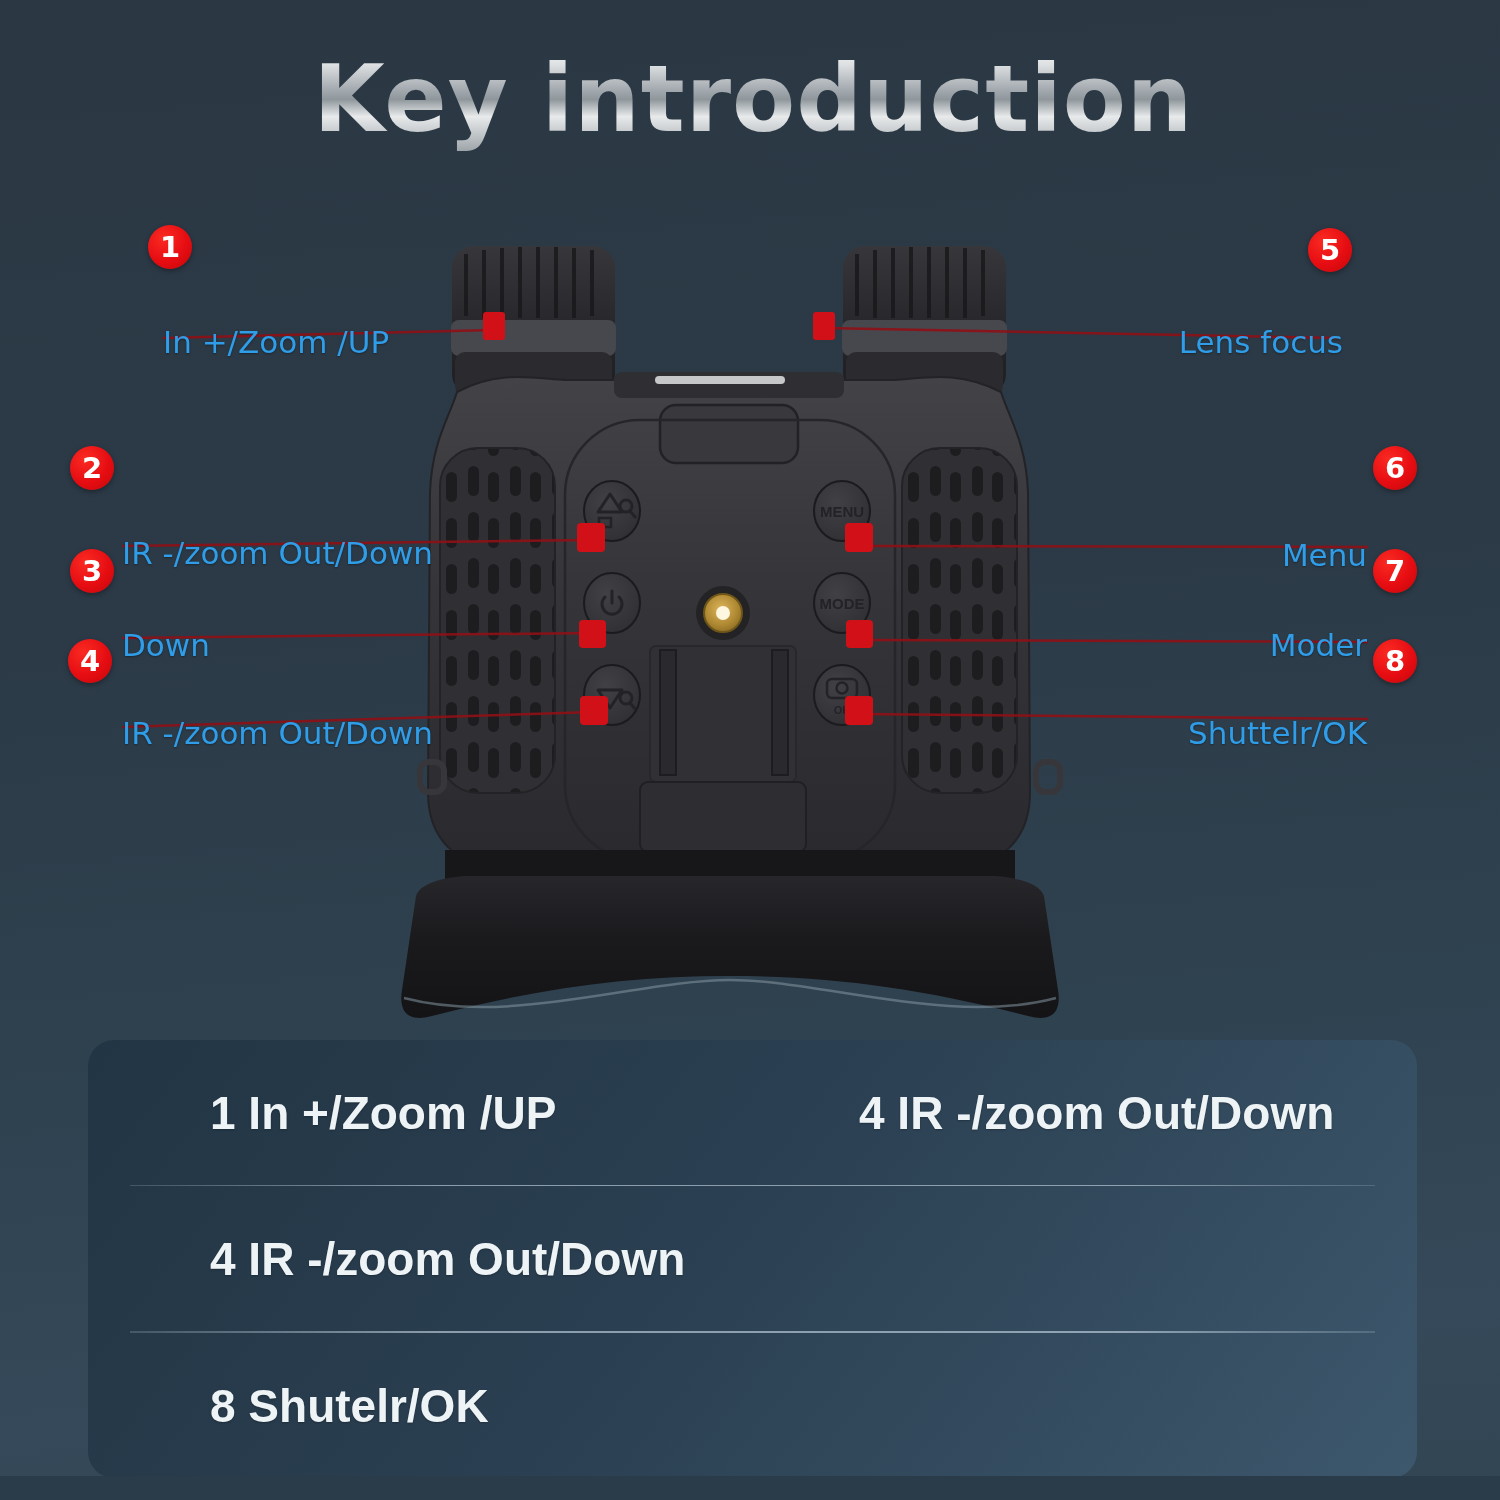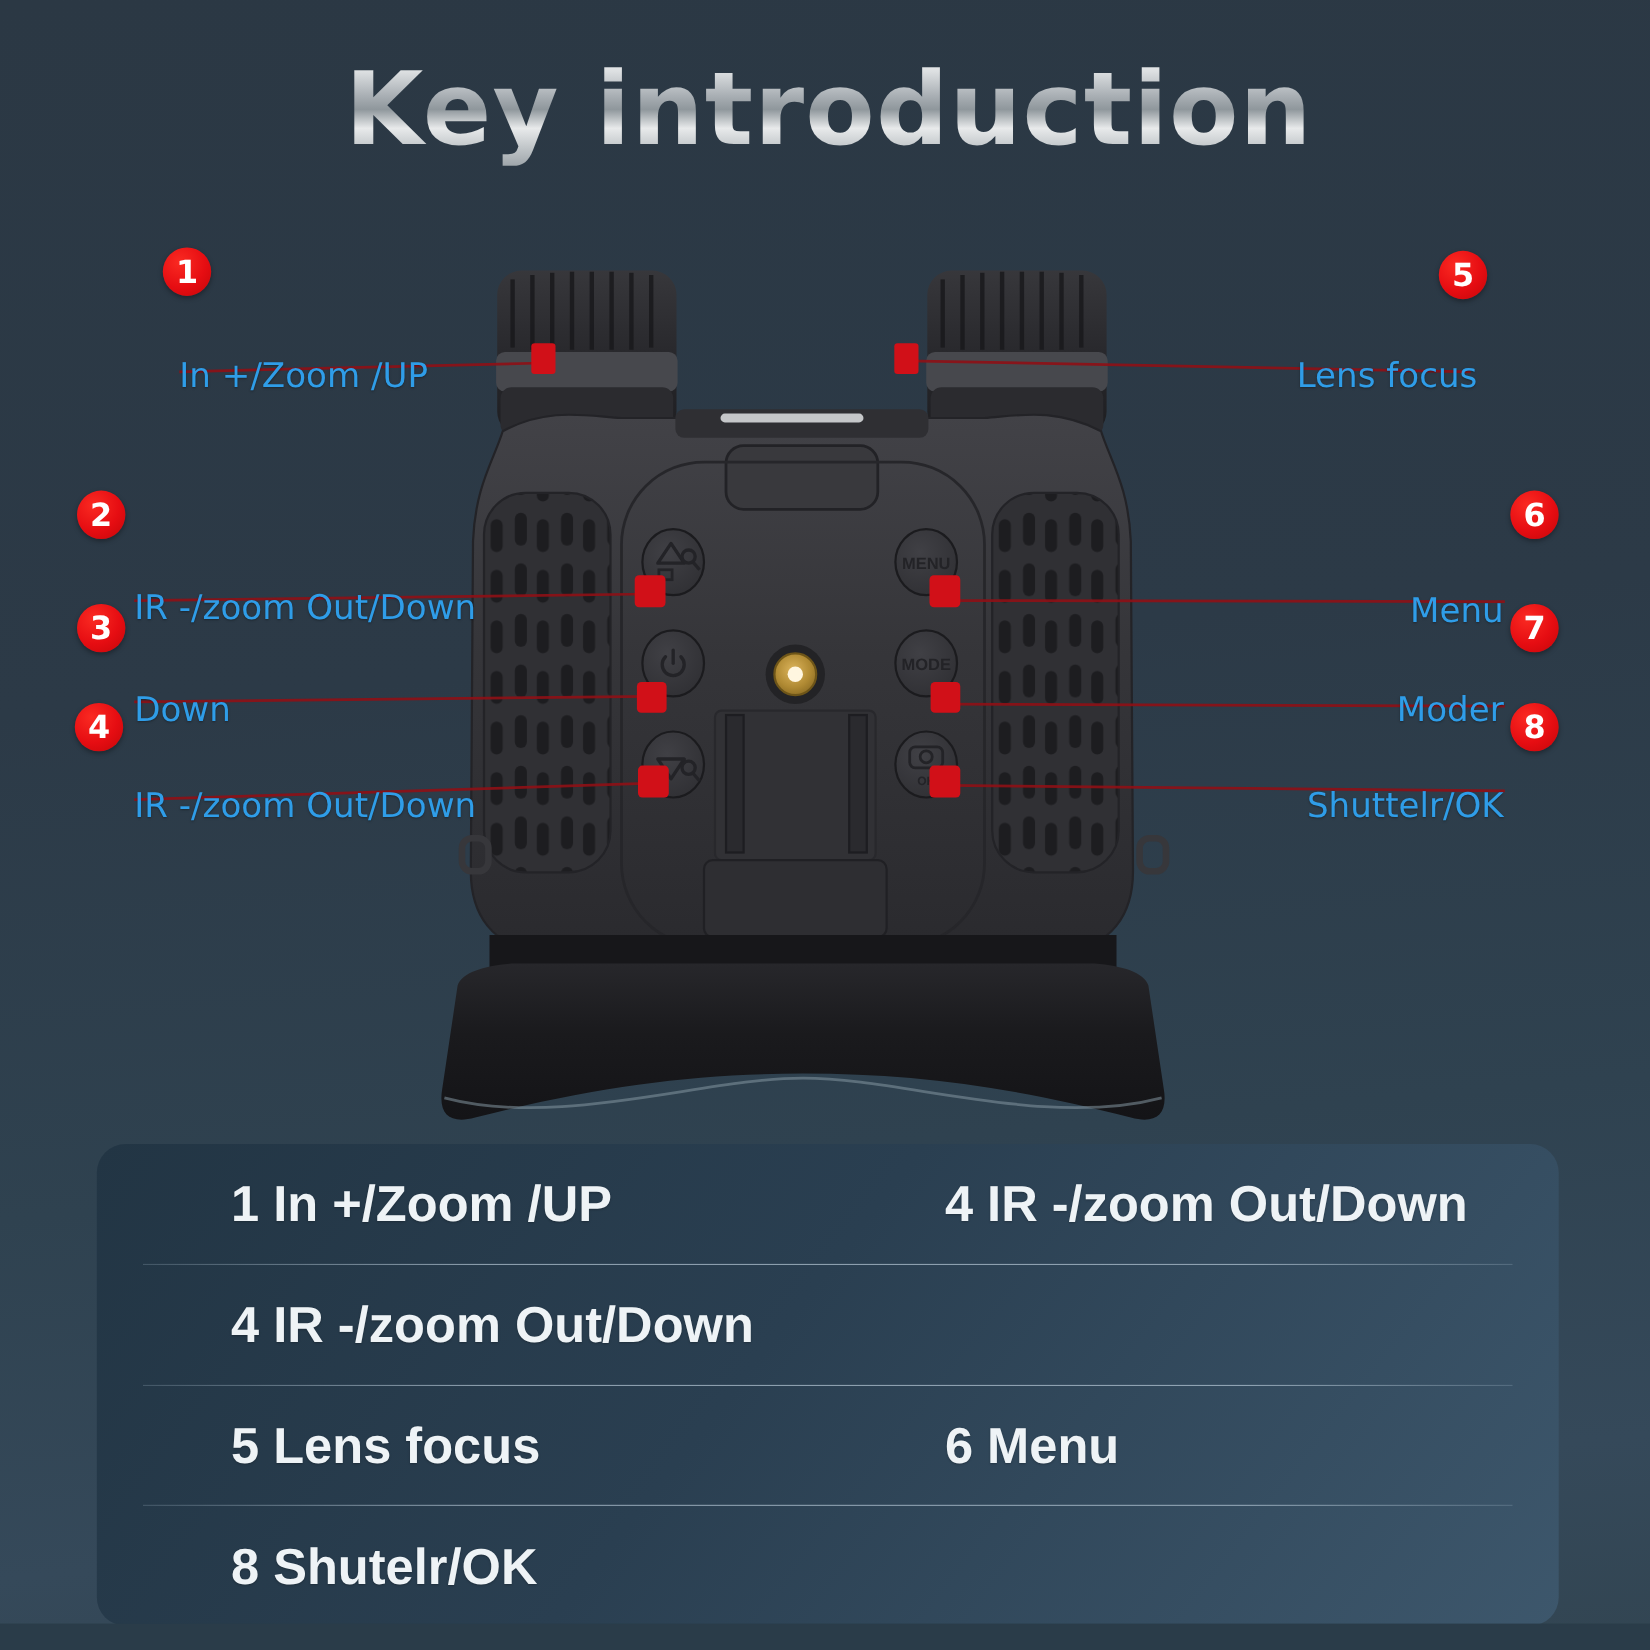--- a/index.html
+++ b/index.html
@@ -255,23 +255,19 @@
 <div class="legend-panel">
   <div class="legend-row">
     <div class="legend-cell">1 In +/Zoom /UP</div>
     <div class="legend-cell">4 IR -/zoom Out/Down</div>
   </div>
   <div class="legend-divider"></div>
   <div class="legend-row">
     <div class="legend-cell">4 IR -/zoom Out/Down</div>
   </div>
   <div class="legend-divider"></div>
-  <div class="legend-row">
-    <div class="legend-cell">5 Lens focus</div>
-    <div class="legend-cell">6 Menu</div>
-  </div>
   <div class="legend-divider"></div>
   <div class="legend-row">
     <div class="legend-cell">8 Shutelr/OK</div>
   </div>
 </div>
 
 <div class="footer-strip"></div>
 
 </body></html>

